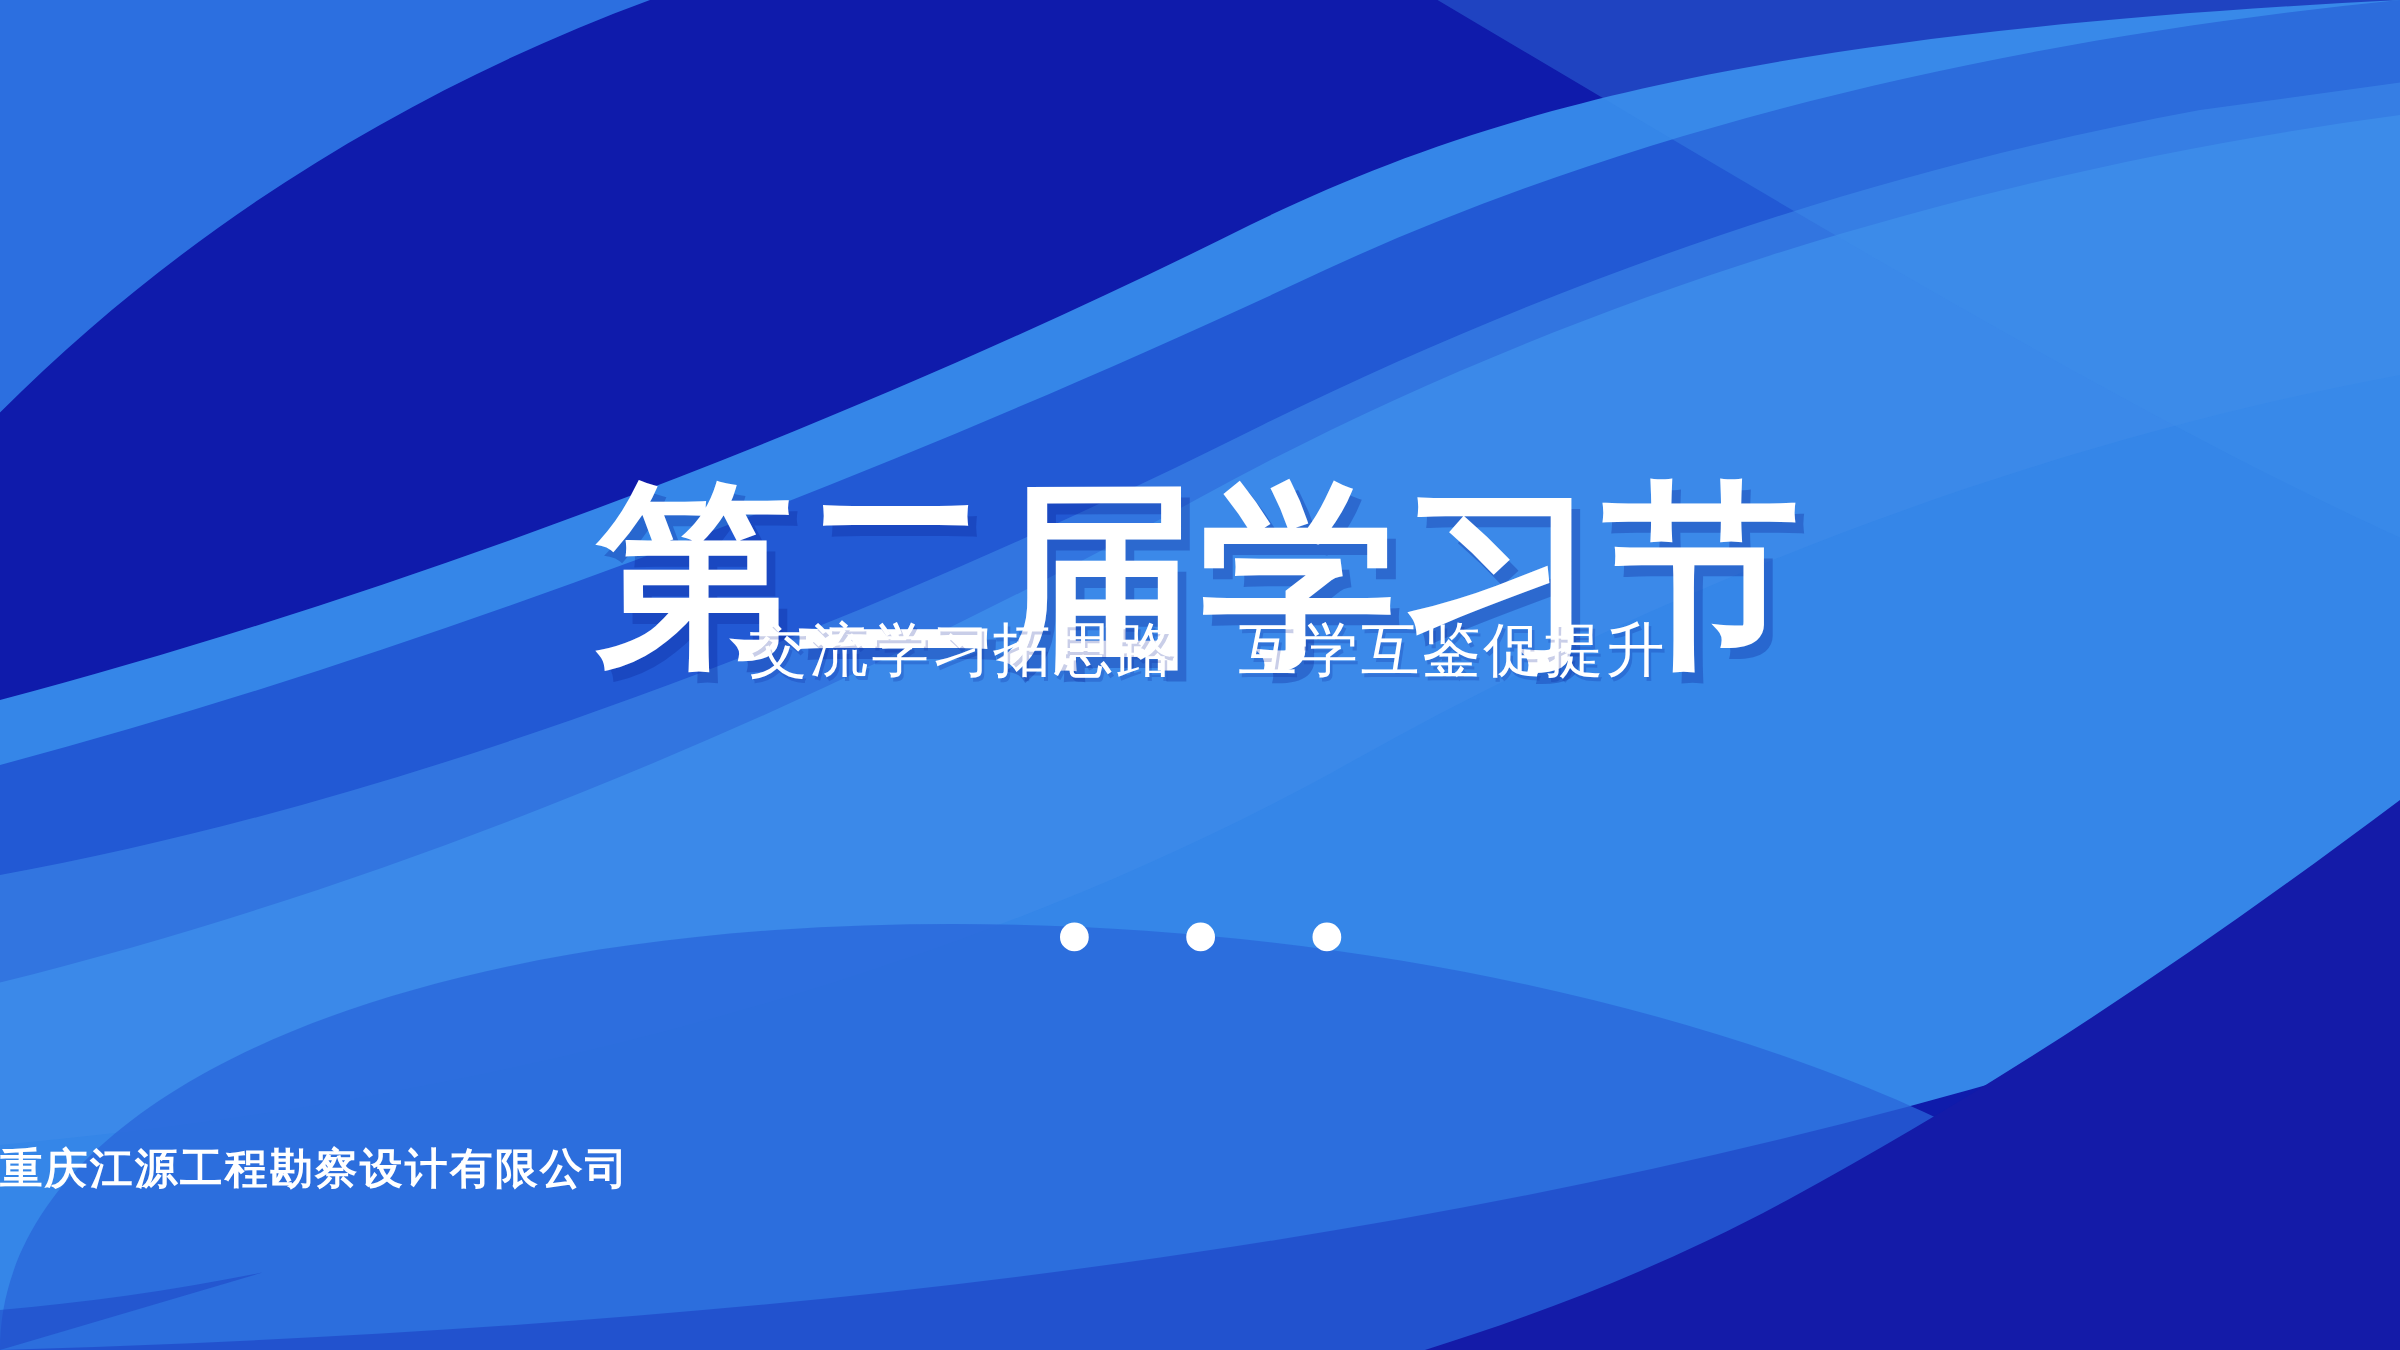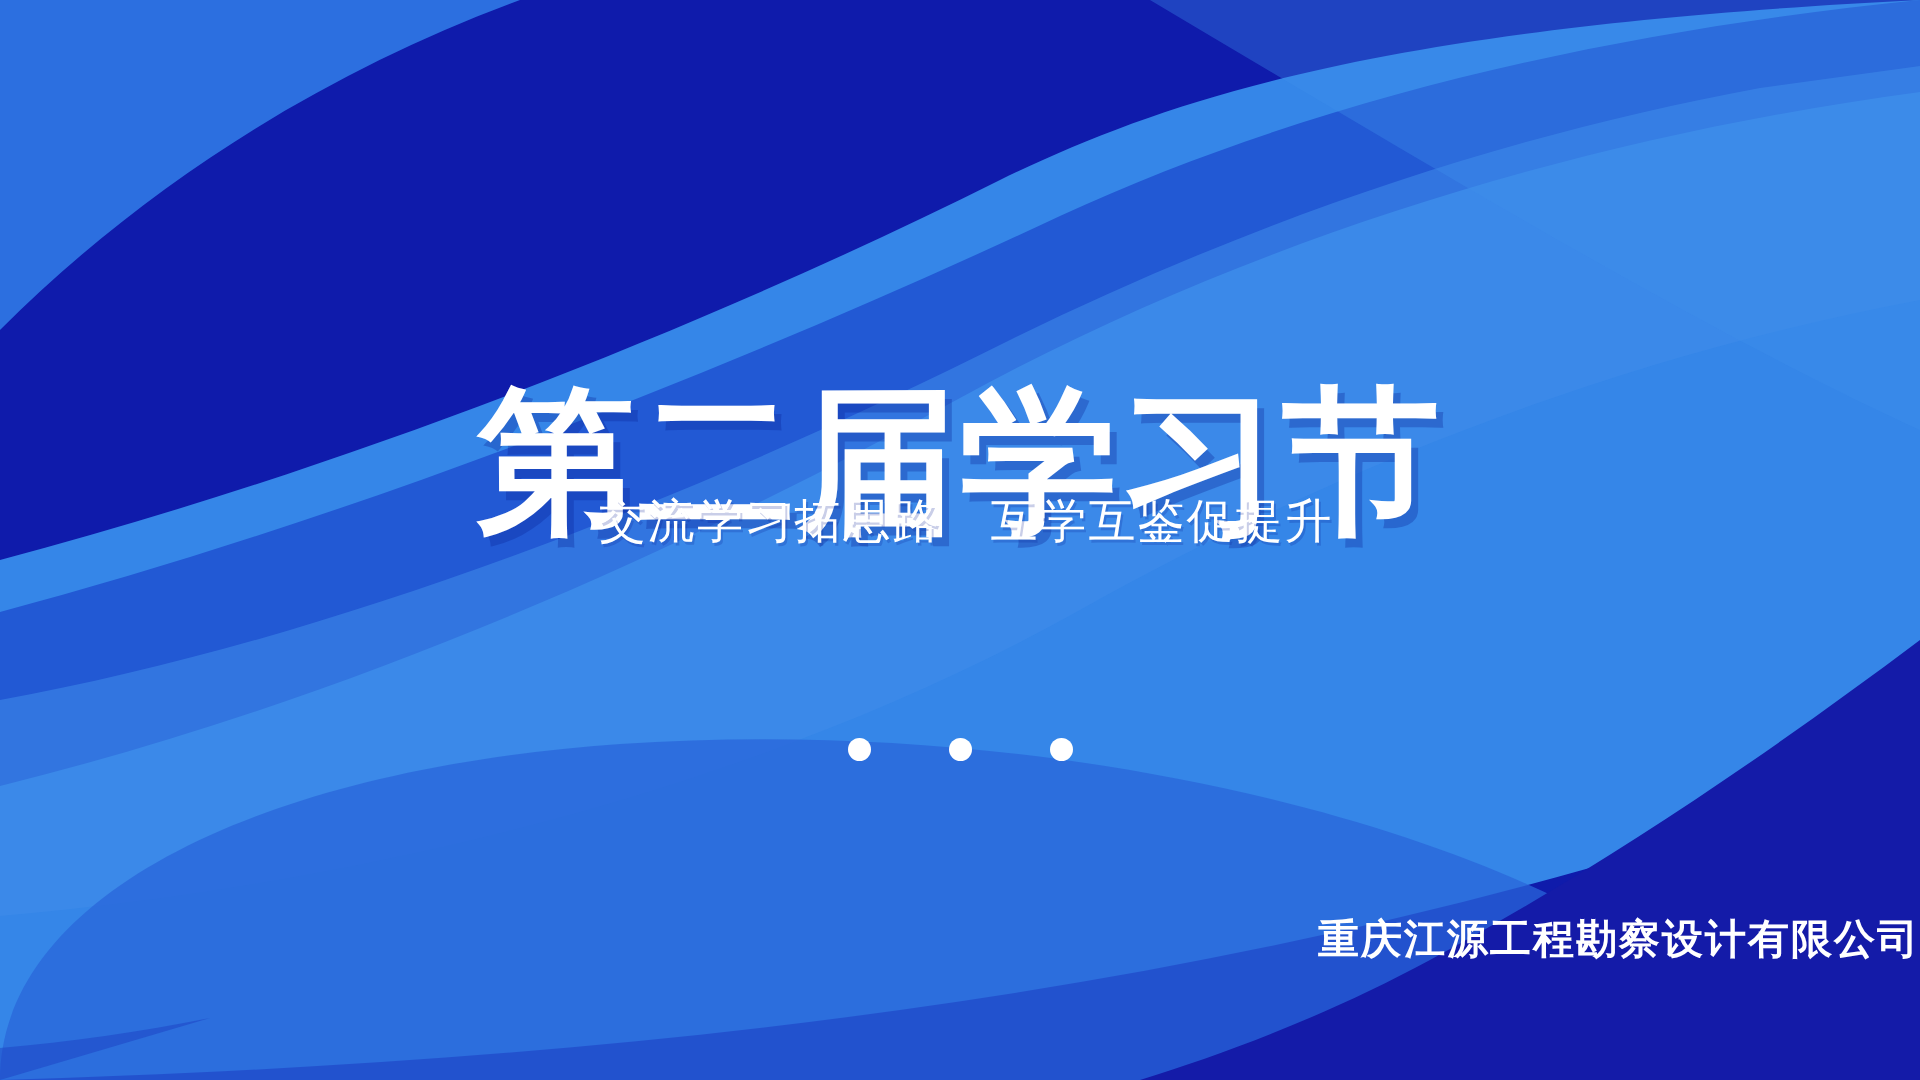--- a/index.html
+++ b/index.html
@@ -87,23 +87,23 @@
     height: 23px;
     border-radius: 50%;
     background: #ffffff;
   }
 
   .company-name {
     position: absolute;
     left: 0;
     right: 0;
     top: 912px;
-    text-align: right;
+    text-align: left;
     color: #ffffff;
-    font-size: 41px;
+    font-size: 34px;
     font-weight: 700;
     letter-spacing: 2px;
     white-space: nowrap;
   }
 </style>
 </head>
 <body>
 
 <div id="poster">
 

